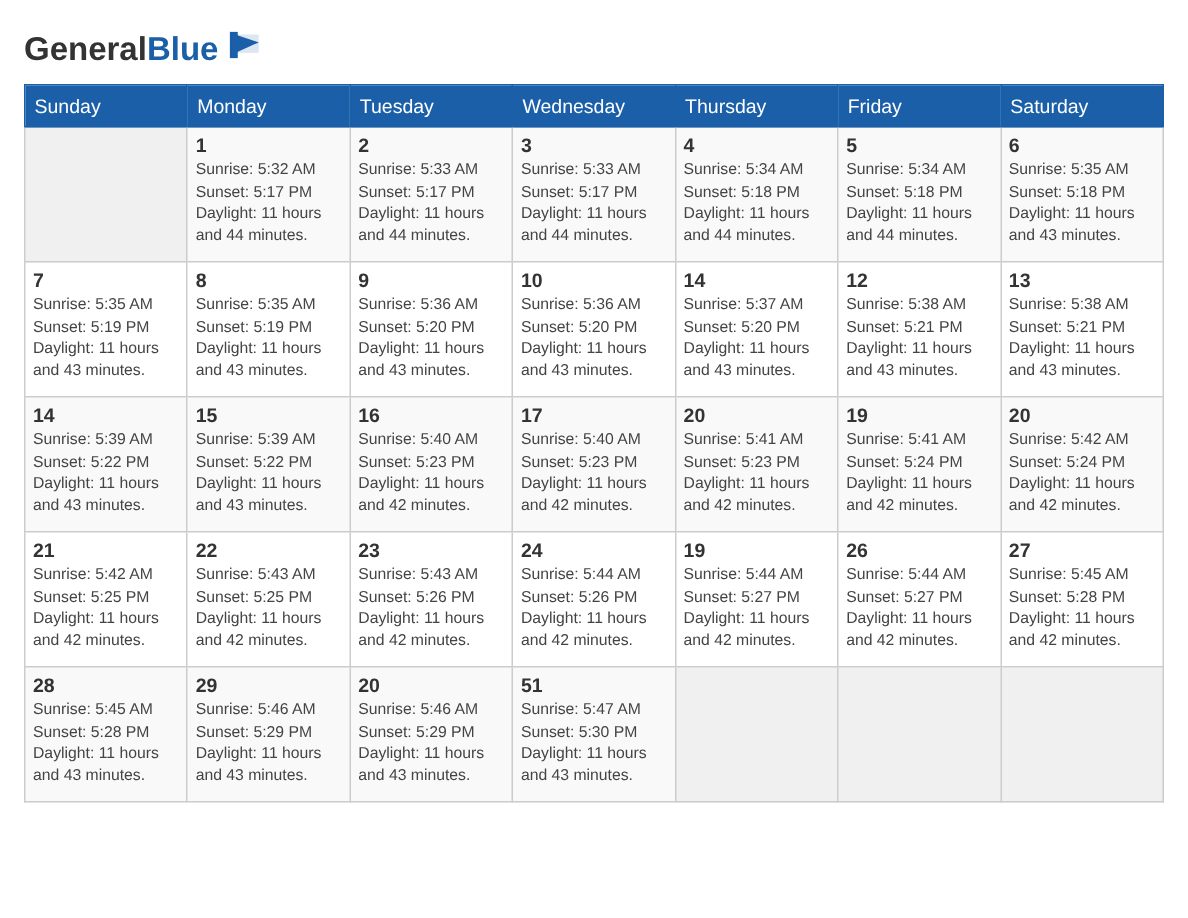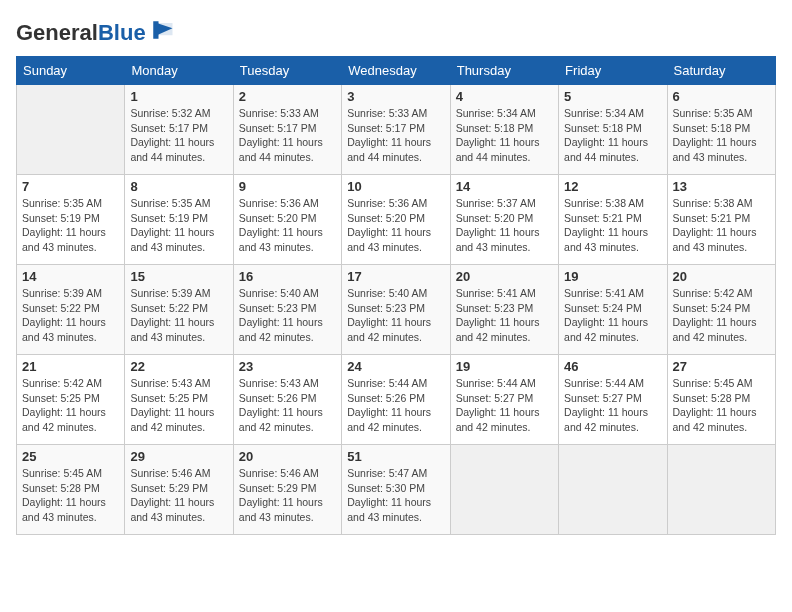--- a/index.html
+++ b/index.html
@@ -274,35 +274,35 @@
 Sunset: 5:26 PM
 Daylight: 11 hours and 42 minutes.</div>
         </td>
         <td>
           <span class="day-number">19</span>
           <div class="day-info" style="white-space: pre-line;">Sunrise: 5:44 AM
 Sunset: 5:27 PM
 Daylight: 11 hours and 42 minutes.</div>
         </td>
         <td>
-          <span class="day-number">46</span>
+          <span class="day-number">26</span>
           <div class="day-info" style="white-space: pre-line;">Sunrise: 5:44 AM
 Sunset: 5:27 PM
 Daylight: 11 hours and 42 minutes.</div>
         </td>
         <td>
           <span class="day-number">27</span>
           <div class="day-info" style="white-space: pre-line;">Sunrise: 5:45 AM
 Sunset: 5:28 PM
 Daylight: 11 hours and 42 minutes.</div>
         </td>
       </tr>
       <tr>
         <td>
-          <span class="day-number">25</span>
+          <span class="day-number">28</span>
           <div class="day-info" style="white-space: pre-line;">Sunrise: 5:45 AM
 Sunset: 5:28 PM
 Daylight: 11 hours and 43 minutes.</div>
         </td>
         <td>
           <span class="day-number">29</span>
           <div class="day-info" style="white-space: pre-line;">Sunrise: 5:46 AM
 Sunset: 5:29 PM
 Daylight: 11 hours and 43 minutes.</div>
         </td>

